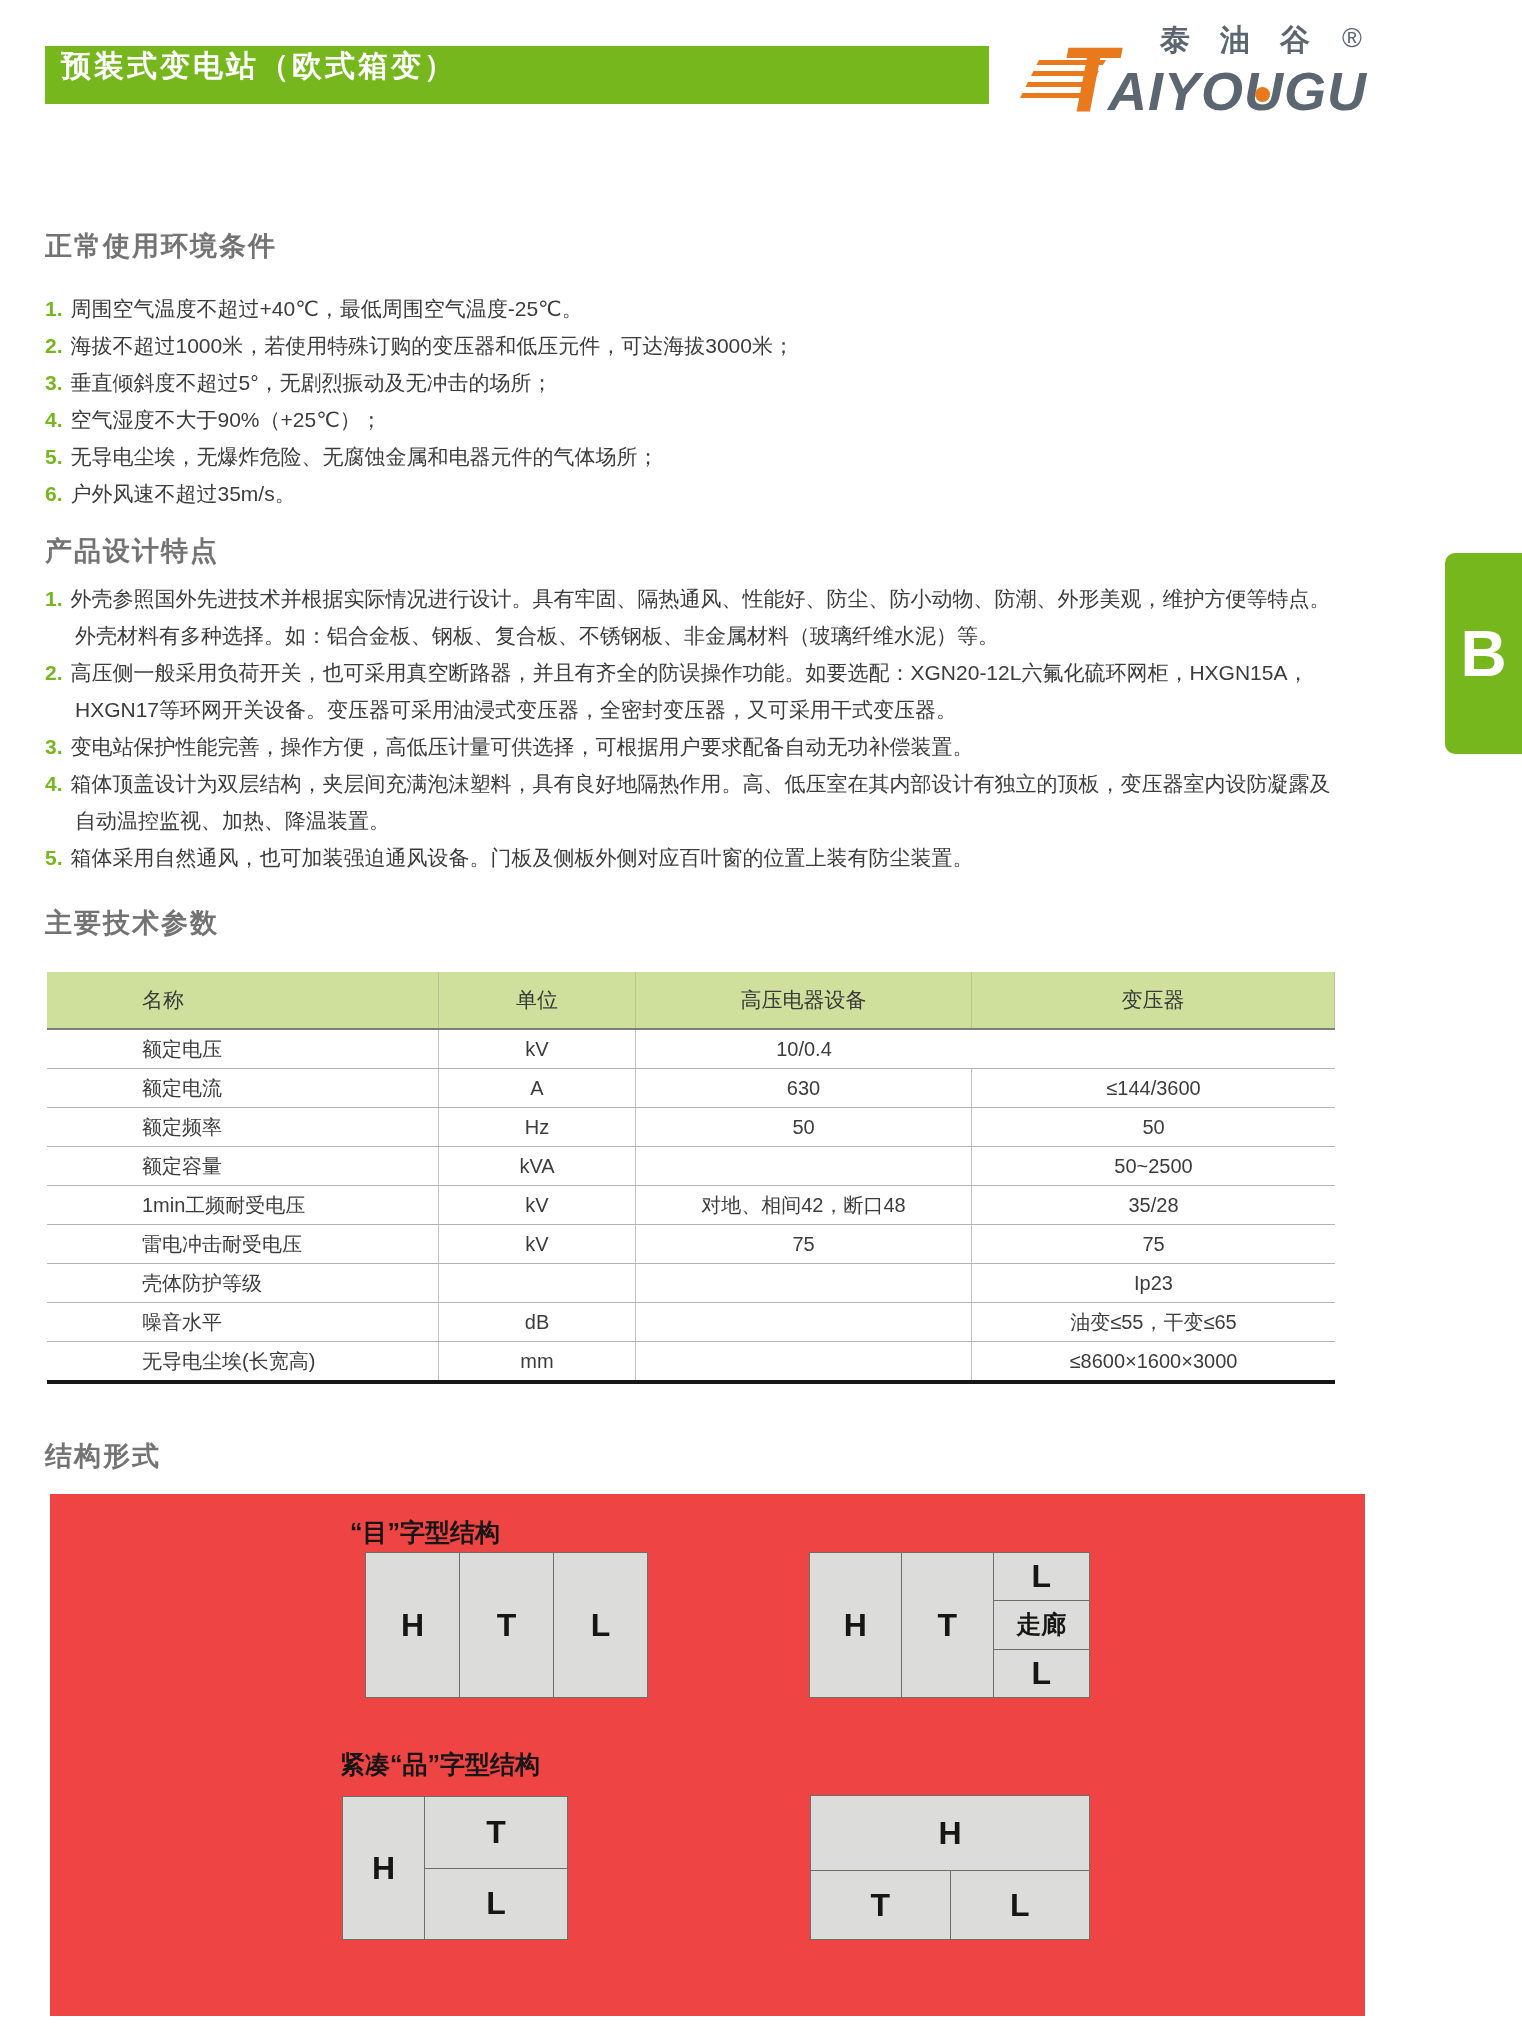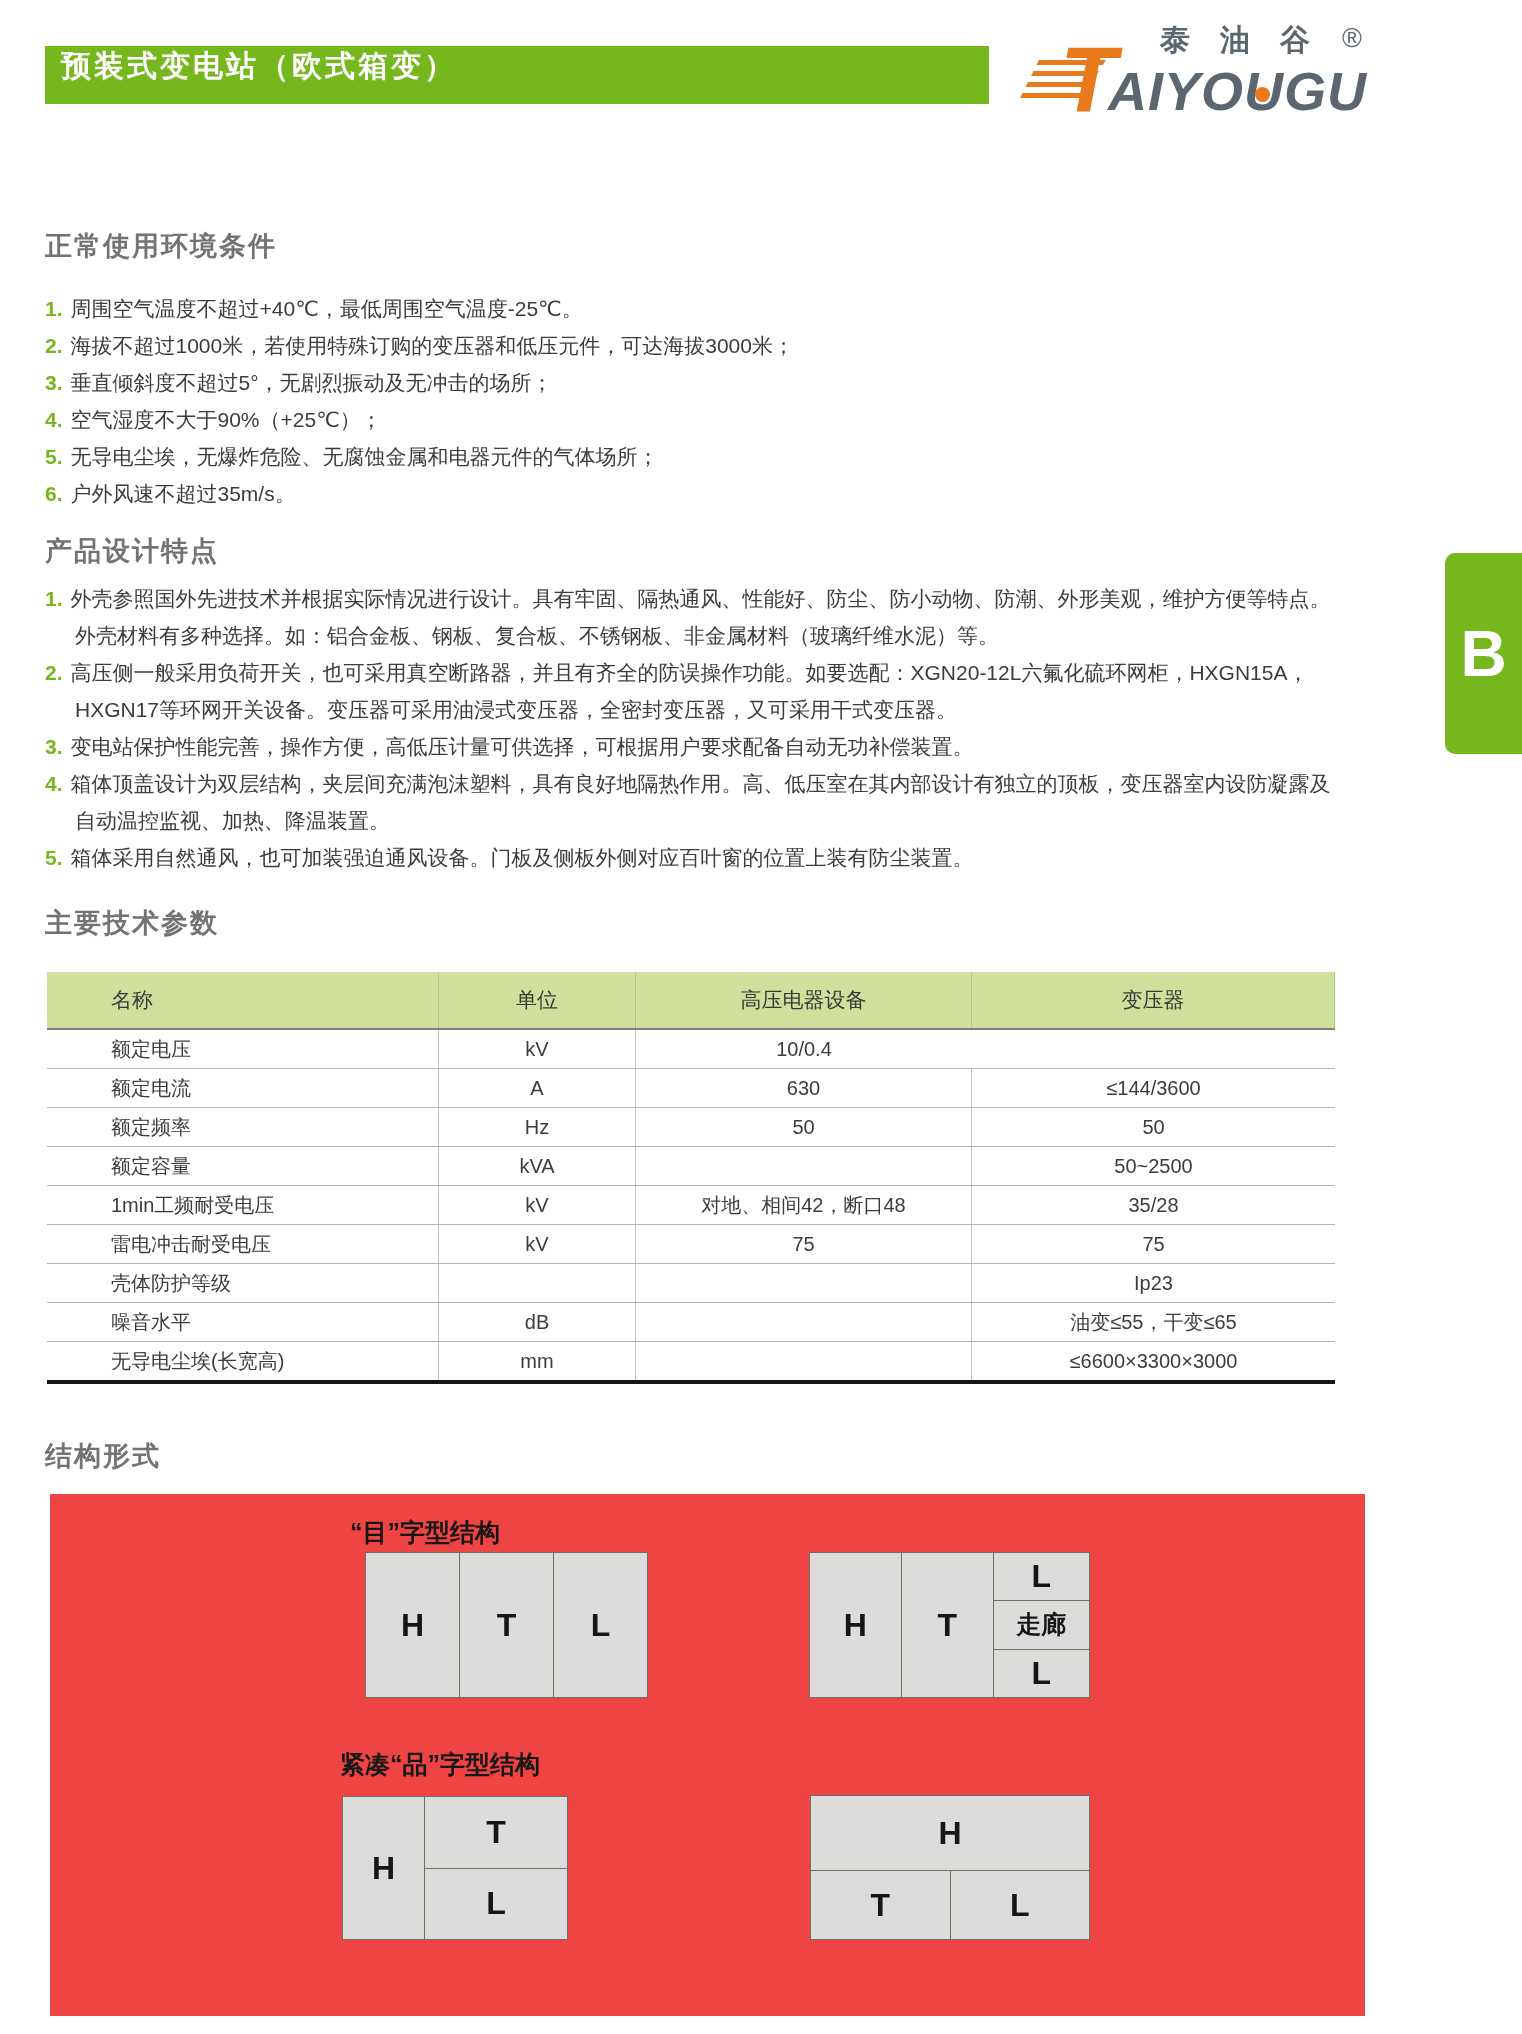--- a/index.html
+++ b/index.html
@@ -68,21 +68,21 @@
   .hang{ padding-left:30px; text-indent:-30px; }
 
   
   .pt{ position:absolute; left:47px; top:972px; width:1288px; border-bottom:4px solid #161616; }
   .pt-row{ display:grid; grid-template-columns:392px 197px 336px 363px; }
   .pt-cell{
     font-size:20px; display:flex; align-items:center; justify-content:center;
     border-right:1px solid #c3c3c0; height:38px; white-space:nowrap;
   }
   .pt-cell.c3{ border-right:none; }
-  .pt-cell.c0{ justify-content:flex-start; padding-left:64px;text-align:center; }
+  .pt-cell.c0{ justify-content:flex-start; padding-left:95px;text-align:center; }
   .pt-head .pt-cell{ background:#cfe09c; height:56px; font-size:21px; color:#3a3a3a; border-right:1px solid #b9c490; }
   .pt-head{ border-bottom:2px solid #7e7e7c; }
   .pt-body .pt-row{ border-top:1px solid #b4b4b1; }
   .pt-body .pt-row:first-child{ border-top:none; }
 
   
   .panel{ position:absolute; left:50px; top:1494px; width:1315px; height:522px; background:#ef4444; }
   .diagram-label{ position:absolute; font-size:25px; font-weight:bold; color:#161616; white-space:nowrap; }
   #label-mu{ left:300px; top:22px; }
   #label-pin{ left:290px; top:254px; }
@@ -217,21 +217,21 @@
       <div class="pt-row">
         <div class="pt-cell c0">噪音水平</div>
         <div class="pt-cell c1">dB</div>
         <div class="pt-cell c2"></div>
         <div class="pt-cell c3">油变≤55，干变≤65</div>
       </div>
       <div class="pt-row">
         <div class="pt-cell c0">无导电尘埃(长宽高)</div>
         <div class="pt-cell c1">mm</div>
         <div class="pt-cell c2"></div>
-        <div class="pt-cell c3">≤6600×3300×3000</div>
+        <div class="pt-cell c3">≤8600×1600×3000</div>
       </div>
     </div>
   </div>
 
   <div id="structure-title" class="sec-title">结构形式</div>
   <div class="panel">
 
     <div id="label-mu" class="diagram-label">“目”字型结构</div>
 
     <div id="box1" class="box">

